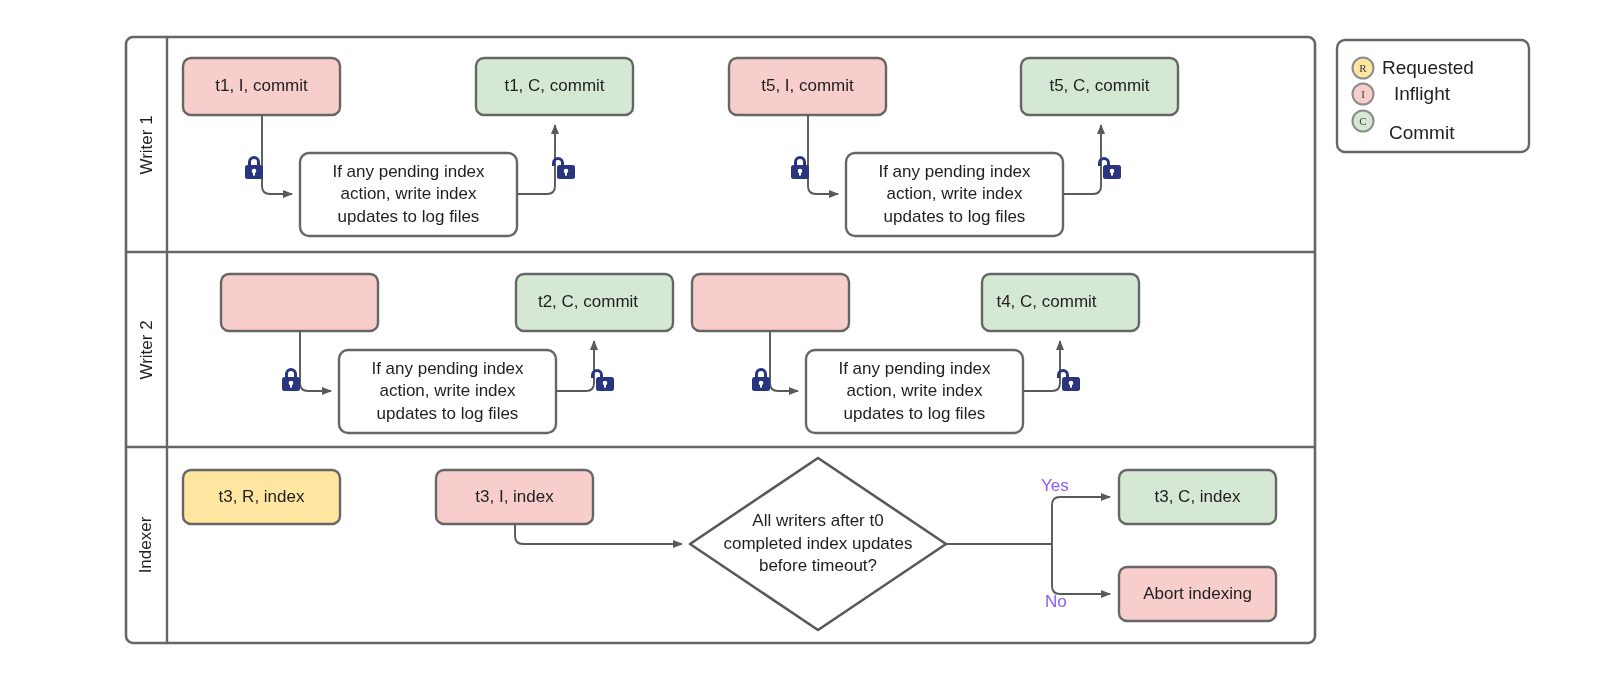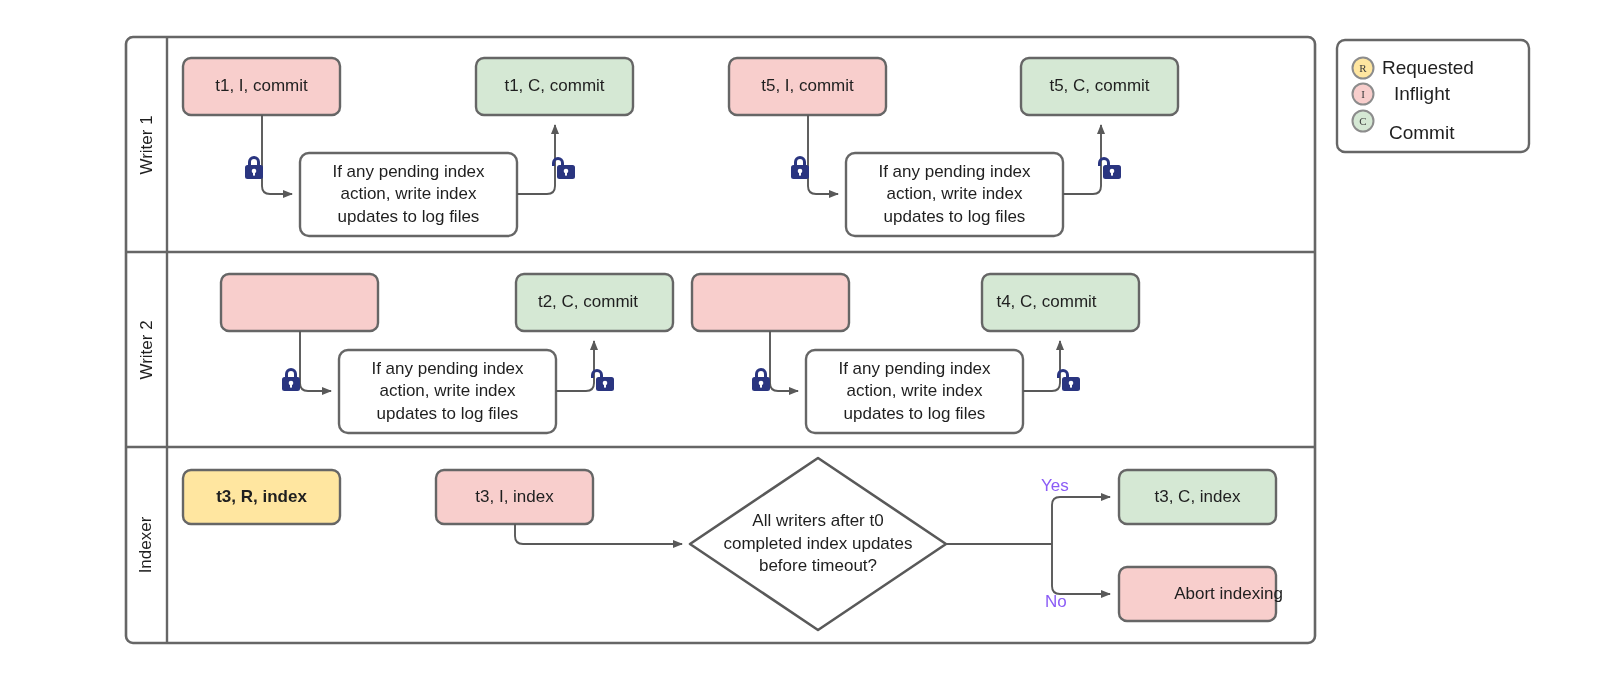--- a/index.html
+++ b/index.html
@@ -244,27 +244,27 @@
 
   <div class="node-text" style="left:516px; top:274px; width:144px; height:57px;">t2, C, commit</div>
   <div class="node-text" style="left:339px; top:350px; width:217px; height:83px;">If any pending index
 action, write index
 updates to log files</div>
   <div class="node-text" style="left:982px; top:274px; width:129px; height:57px;">t4, C, commit</div>
   <div class="node-text" style="left:806px; top:350px; width:217px; height:83px;">If any pending index
 action, write index
 updates to log files</div>
 
-  <div class="node-text" style="left:183px; top:470px; width:157px; height:54px;font-weight:bold;">t3, R, index</div>
+  <div class="node-text" style="left:183px; top:470px; width:157px; height:54px;">t3, R, index</div>
   <div class="node-text" style="left:436px; top:470px; width:157px; height:54px;">t3, I, index</div>
   <div class="node-text" style="left:698px; top:502px; width:240px; height:84px;">All writers after t0
 completed index updates
 before timeout?</div>
   <div class="node-text" style="left:1119px; top:470px; width:157px; height:54px;">t3, C, index</div>
-  <div class="node-text" style="left:1119px; top:567px; width:157px; height:54px;padding-left:31px;">Abort indexing</div>
+  <div class="node-text" style="left:1119px; top:567px; width:157px; height:54px;">Abort indexing</div>
 
   <div class="edge-label" style="left:1041px; top:476px;">Yes</div>
   <div class="edge-label" style="left:1045px; top:592px;">No</div>
 
   <div class="legend-label" style="left:1382px; top:57px;">Requested</div>
   <div class="legend-label" style="left:1394px; top:83px;">Inflight</div>
   <div class="legend-label" style="left:1389px; top:110px;margin-top:12px;">Commit</div>
 
 </div>
 

